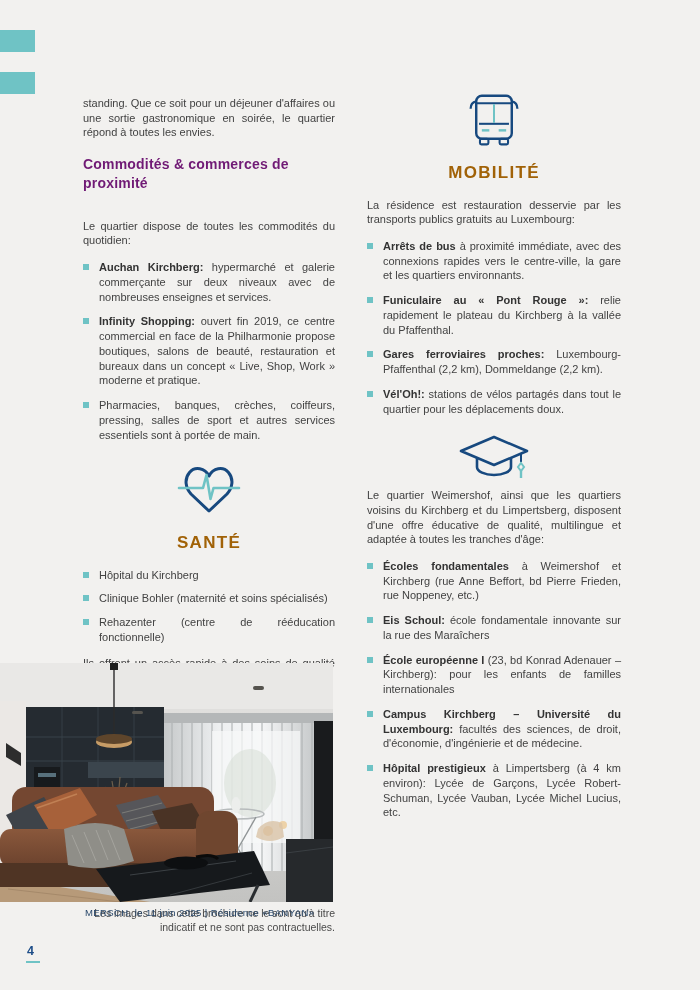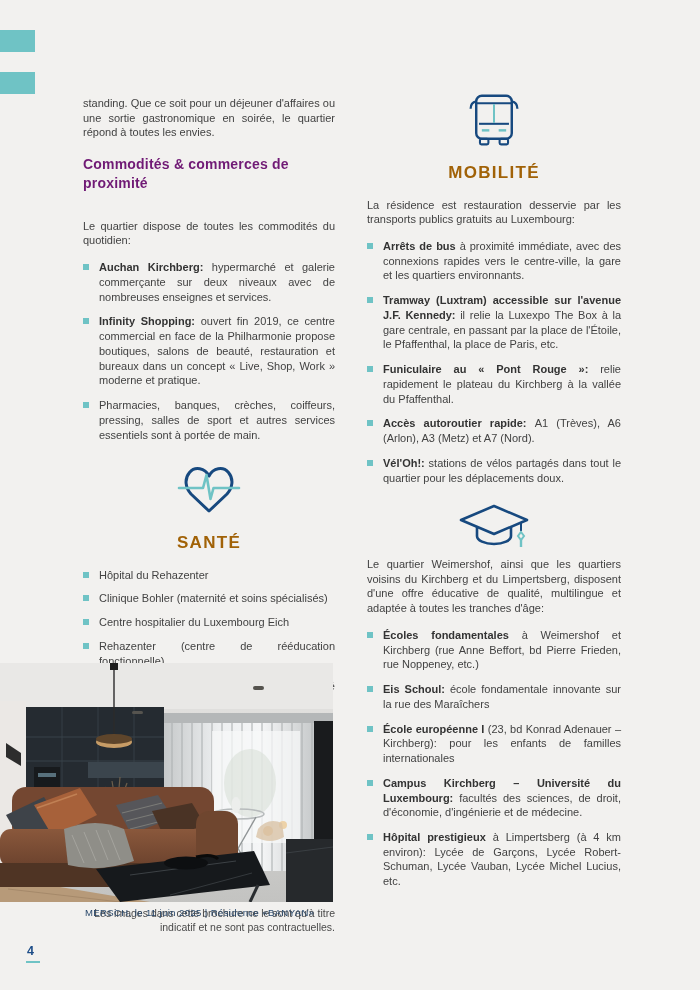--- a/index.html
+++ b/index.html
@@ -94,29 +94,25 @@
     <svg width="64" height="56" viewBox="0 0 64 56">
       <path d="M32 12 C28 4 18 2 12.5 8.5 C7 15 8.5 24 14 30 L32 47 L50 30 C55.5 24 57 15 51.5 8.5 C46 2 36 4 32 12 Z" fill="none" stroke="#17497f" stroke-width="3" stroke-linejoin="round"></path>
       <polyline points="2,24 22,24 26,24 29.5,11 33.5,35 36.5,24 62,24" fill="none" stroke="#6fc3c5" stroke-width="2.6" stroke-linejoin="round" stroke-linecap="round"></polyline>
     </svg>
   </div>
   <div class="section-heading">SANTÉ</div>
 
   <ul class="bullets tight">
     <li class="bullet">
       <span class="marker"></span>
-      <span class="bullet-text">Hôpital du Rehazenter</span>
+      <span class="bullet-text">Hôpital du Kirchberg</span>
     </li>
     <li class="bullet">
       <span class="marker"></span>
       <span class="bullet-text">Clinique Bohler (maternité et soins spécialisés)</span>
-    </li>
-    <li class="bullet">
-      <span class="marker"></span>
-      <span class="bullet-text">Centre hospitalier du Luxembourg Eich</span>
     </li>
     <li class="bullet">
       <span class="marker"></span>
       <span class="bullet-text">Rehazenter (centre de rééducation fonctionnelle)</span>
     </li>
   </ul>
   <p class="outro">Ils offrent un accès rapide à des soins de qualité dans toutes les spécialités.</p>
 </div>
 
 <div class="col col-right">
@@ -137,29 +133,25 @@
   <div class="section-heading">MOBILITÉ</div>
 
   <p>La résidence est restauration desservie par les transports publics gratuits au Luxembourg:</p>
   <ul class="bullets">
     <li class="bullet">
       <span class="marker"></span>
       <span class="bullet-text"><b>Arrêts de bus </b><span>à proximité immédiate, avec des connexions rapides vers le centre-ville, la gare et les quartiers environnants.</span></span>
     </li>
     <li class="bullet">
       <span class="marker"></span>
-      <span class="bullet-text"><b>Tramway (Luxtram) accessible sur l'avenue J.F. Kennedy: </b><span>il relie la Luxexpo The Box à la gare centrale, en passant par la place de l'Étoile, le Pfaffenthal, la place de Paris, etc.</span></span>
-    </li>
-    <li class="bullet">
-      <span class="marker"></span>
       <span class="bullet-text"><b>Funiculaire au « Pont Rouge »: </b><span>relie rapidement le plateau du Kirchberg à la vallée du Pfaffenthal.</span></span>
     </li>
     <li class="bullet">
       <span class="marker"></span>
-      <span class="bullet-text"><b>Accès autoroutier rapide: </b><span>A1 (Trèves), A6 (Arlon), A3 (Metz) et A7 (Nord).</span></span>
+      <span class="bullet-text"><b>Gares ferroviaires proches: </b><span>Luxembourg-Pfaffenthal (2,2 km), Dommeldange (2,2 km).</span></span>
     </li>
     <li class="bullet">
       <span class="marker"></span>
       <span class="bullet-text"><b>Vél'Oh!: </b><span>stations de vélos partagés dans tout le quartier pour les déplacements doux.</span></span>
     </li>
   </ul>
 
   <div class="icon-wrap" style="margin-top:18px;">
     <svg width="78" height="50" viewBox="0 0 78 50">
       <polygon points="39,3 72,17 39,31 6,17" fill="none" stroke="#17497f" stroke-width="2.6" stroke-linejoin="round"></polygon>

